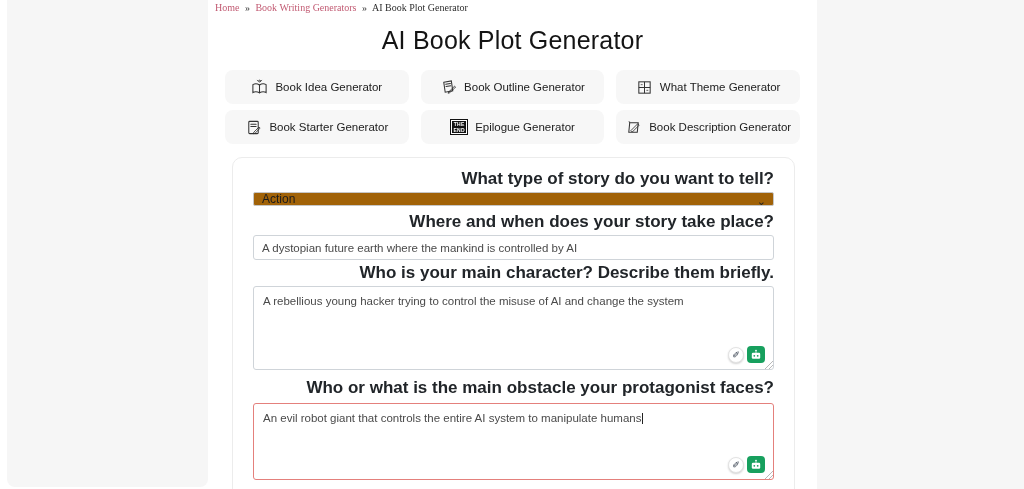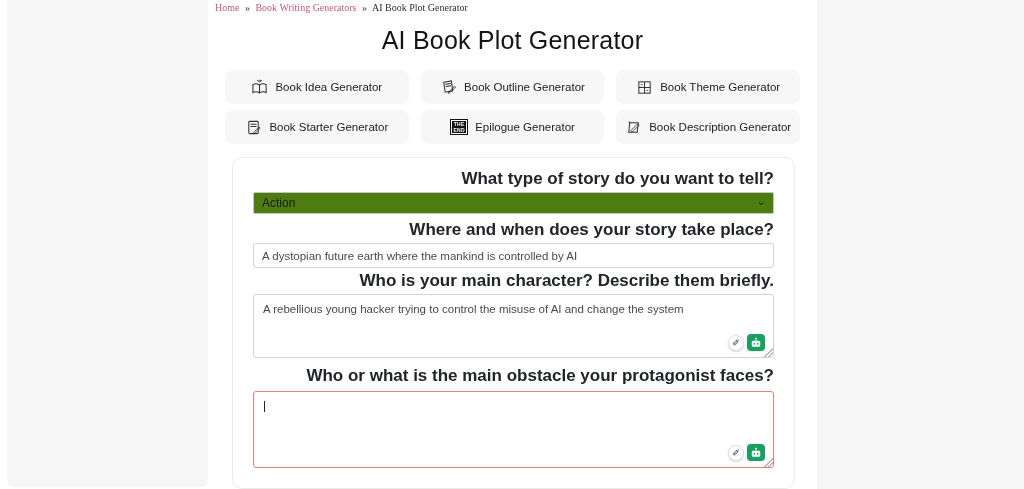--- a/index.html
+++ b/index.html
@@ -38,35 +38,35 @@
 
   
   .form-panel { margin:13px 22px 0 24px; border:1px solid #ececec; border-radius:10px;
                 padding:14px 20px 20px 20px; background:#fff; }
   .q-label { font-size:17px; line-height:14px; font-weight:700; color:#212529;text-align:right; }
   .lbl-1 { margin:0 0 6px 0; }
   .lbl-2 { margin:9px 0 3px 0; }
   .lbl-3 { margin:6px 0 0 0; }
   .lbl-4 { margin:11px 0 8px 0; }
 
-  .select-wrap { position:relative; height:22px; background:#4d7c0f; border:1px solid #c6c6c6;
+  .select-wrap { position:relative; height:14px; background:#a16207; border:1px solid #c6c6c6;
                  border-radius:2px; display:flex; align-items:center; padding:0 8px;
                  cursor:pointer; }
   .select-wrap .sel-text { font-size:12px; color:#1c1c1c; }
   .select-wrap .chev { position:absolute; right:7px; top:2px; font-size:11px; color:#222; }
 
   .text-input { width:100%; height:25px; border:1px solid #cfd4d9; border-radius:3px;
                 padding:0 8px; font-family:Liberation Sans, sans-serif;
                 font-size:11.5px; color:#4a4a4a; background:#fff; outline:none; margin:3px 0 0 0; }
 
   .ta-wrap { position:relative; margin-top:6px; }
   .fake-ta { width:100%; border:1px solid #cfd4d9; border-radius:3px; background:#fff;
              padding:7px 9px; font-size:11.5px; line-height:14px; color:#4a4a4a;
              cursor:text; overflow:hidden; }
-  .fake-ta.h84 { height:64px; }
+  .fake-ta.h84 { height:84px; }
   .fake-ta.h77 { height:77px; }
   .fake-ta.error { border-color:#e4807c; }
   .caret { display:inline-block; width:1px; height:11px; background:#222;
            vertical-align:text-bottom; margin-left:1px; }
 
   .ta-badges { position:absolute; right:9px; bottom:7px; display:flex; align-items:center; gap:3px; }
   .pencil-badge { width:16px; height:16px; border-radius:50%; background:#fff;
                   border:1px solid #e3e3e3; box-shadow:0 1px 2px rgba(0,0,0,.18);
                   display:flex; align-items:center; justify-content:center;
                   font-size:9px; color:#37414f; cursor:pointer; }
@@ -123,21 +123,21 @@
     <button class="gen-btn">
       <span class="gen-ico">
         <svg width="17" height="17" viewBox="0 0 18 18" fill="none" stroke="#333" stroke-width="1.1">
           <rect x="3" y="3" width="12" height="12"></rect>
           <line x1="9" y1="3" x2="9" y2="15"></line>
           <line x1="3" y1="9" x2="15" y2="9"></line>
           <line x1="5" y1="6" x2="7" y2="6" stroke-width=".8"></line>
           <line x1="11" y1="12" x2="13" y2="12" stroke-width=".8"></line>
         </svg>
       </span>
-      <span>Book Theme Generator</span>
+      <span>What Theme Generator</span>
     </button>
 
     <button class="gen-btn">
       <span class="gen-ico">
         <svg width="17" height="17" viewBox="0 0 18 18" fill="none" stroke="#333" stroke-width="1.1" stroke-linecap="round">
           <rect x="4" y="2.5" width="10" height="13" rx="1"></rect>
           <line x1="6.2" y1="5.5" x2="11.8" y2="5.5"></line>
           <line x1="6.2" y1="8" x2="11.8" y2="8"></line>
           <path d="M9.5 13.8 L14.8 8.5 L16 9.7 L10.7 15 L9 15.5 Z" stroke-width=".9"></path>
         </svg>
@@ -193,21 +193,21 @@
             <circle cx="7.7" cy="6.8" r="0.9" fill="#17a05e"></circle>
           </svg>
         </span>
       </div>
       <div class="resize-grip"></div>
     </div>
 
     <div class="q-label lbl-4">Who or what is the main obstacle your protagonist faces?</div>
     <div class="ta-wrap">
       <div class="fake-ta h77 error">
-        <span class="caret"></span>
+        <span>An evil robot giant that controls the entire AI system to manipulate humans</span><span class="caret"></span>
       </div>
       <div class="ta-badges">
         <span class="pencil-badge">✐</span>
         <span class="robot-badge">
           <svg width="12" height="12" viewBox="0 0 12 12">
             <circle cx="6" cy="1.6" r="0.9" fill="#fff"></circle>
             <rect x="5.6" y="2.4" width="0.8" height="1.4" fill="#fff"></rect>
             <rect x="1.8" y="3.8" width="8.4" height="6" rx="1.2" fill="#fff"></rect>
             <circle cx="4.3" cy="6.8" r="0.9" fill="#17a05e"></circle>
             <circle cx="7.7" cy="6.8" r="0.9" fill="#17a05e"></circle>

